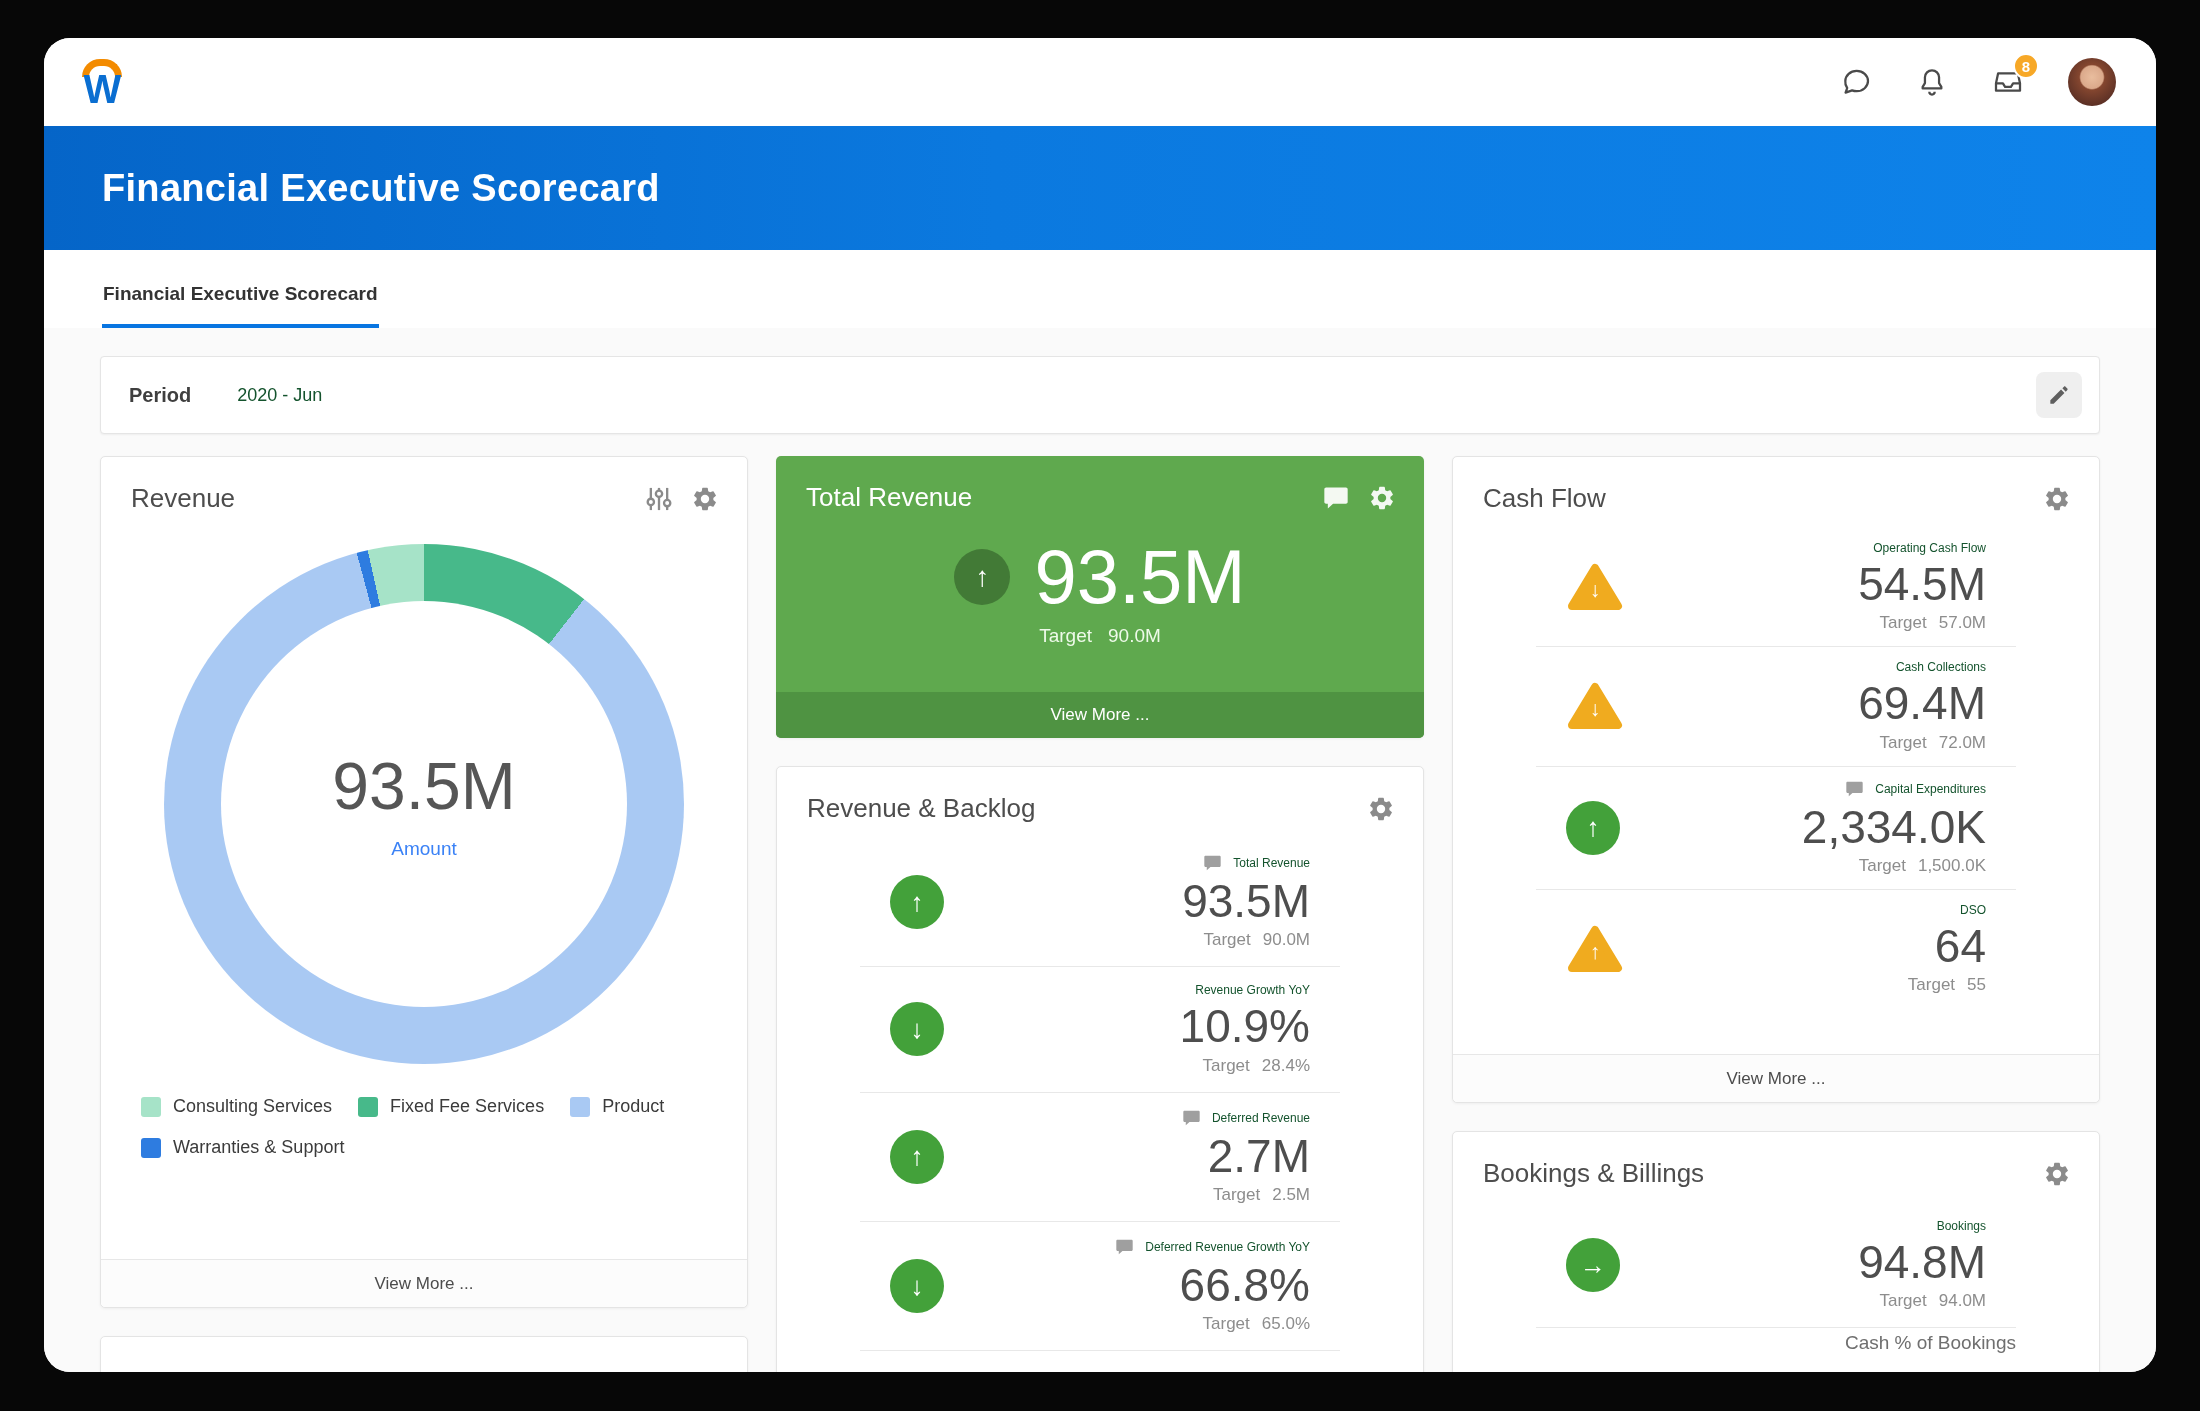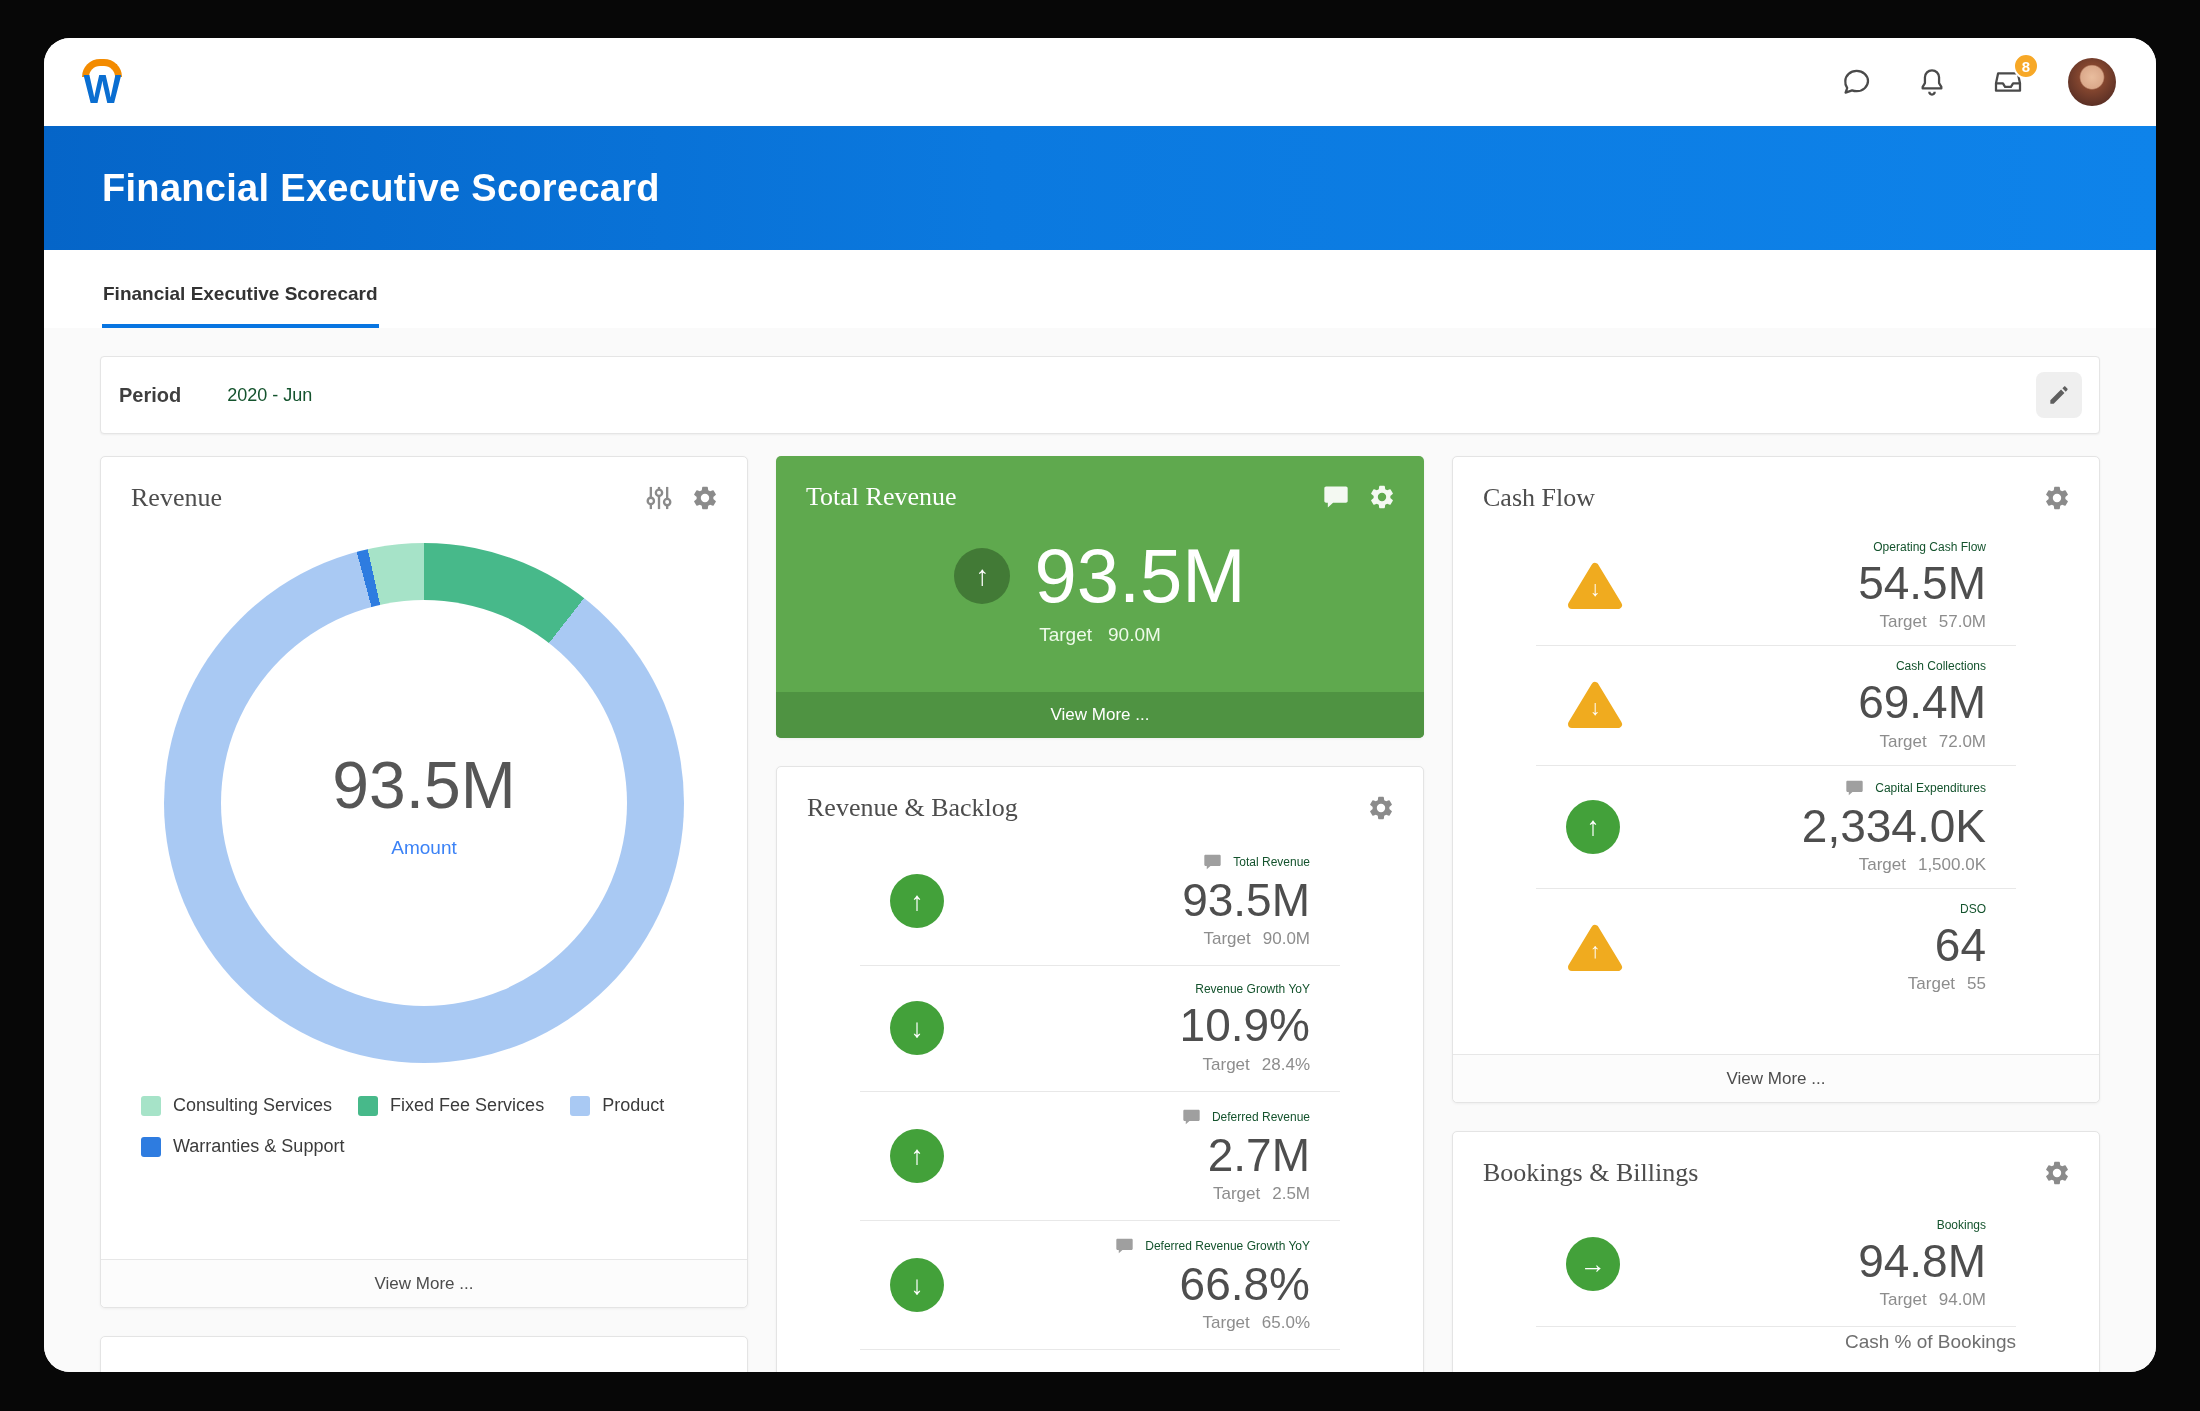--- a/index.html
+++ b/index.html
@@ -25,32 +25,32 @@
     background:radial-gradient(circle at 50% 40%, #e9bd9e 0%, #dba98b 30%, #84462f 34%, #5f3226 72%, #45221a 100%); }
 
   
   .banner { height:124px; background:linear-gradient(90deg,#0565c8 0%,#0b79df 45%,#0e83ea 100%); display:flex; align-items:center; padding:0 58px; }
   .banner h1 { color:#fff; font-size:38px; font-weight:bold; letter-spacing:.3px; }
   .tabbar { height:78px; background:#fff; display:flex; align-items:flex-end; padding:0 58px; }
   .tab { font-size:19px; font-weight:bold; color:#333; padding:0 1px 19px; border-bottom:4px solid #0875e1; cursor:pointer; }
 
   
   .content { height:1044px; background:#fafafa; padding:28px 56px 0; }
-  .period-card { height:78px; background:#fff; border:1px solid #e5e5e5; border-radius:4px; box-shadow:0 1px 2px rgba(0,0,0,.05); display:flex; align-items:center; padding:0 17px 0 18px; margin-bottom:22px; }
+  .period-card { height:78px; background:#fff; border:1px solid #e5e5e5; border-radius:4px; box-shadow:0 1px 2px rgba(0,0,0,.05); display:flex; align-items:center; padding:0 17px 0 28px; margin-bottom:22px; }
   .period-label { font-size:20px; font-weight:bold; color:#3f3f3f; }
   .period-value { font-size:18px; color:#14532d; margin-left:46px; }
   .edit-btn { margin-left:auto; width:46px; height:46px; border-radius:8px; background:#efefef; display:flex; align-items:center; justify-content:center; color:#5f5f5f; cursor:pointer; }
   .edit-btn svg { width:26px; height:26px; }
 
   .grid { display:flex; gap:28px; align-items:flex-start; }
   .col { flex:1; min-width:0; display:flex; flex-direction:column; gap:28px; }
 
   .card { background:#fff; border:1px solid #e4e4e4; border-radius:5px; box-shadow:0 1px 3px rgba(0,0,0,.05); position:relative; }
   .card-header { display:flex; align-items:center; justify-content:space-between; padding:26px 28px 0 30px; }
-  .card-title { font-size:26px; color:#4d4d4d;font-family:Liberation Serif, serif; }
+  .card-title { font-size:26px; color:#4d4d4d; }
   .card-icons { display:flex; gap:18px; color:#8b8b8b; align-items:center; }
   .card-icons .ic { width:28px; height:28px; cursor:pointer; }
   .ic svg { width:100%; height:100%; display:block; }
 
   
   .revenue-card { height:852px; }
   .donut-wrap { width:520px; height:520px; margin:30px auto 0; position:relative; cursor:pointer; }
   .donut { width:100%; height:100%; border-radius:50%;
     background:conic-gradient(#47b98a 0deg 38deg, #a9c9f3 38deg 345deg, #2e7ce0 345deg 347.5deg, #a6e3c8 347.5deg 360deg); }
   .donut-hole { position:absolute; inset:57px; border-radius:50%; background:#fff; display:flex; flex-direction:column; align-items:center; justify-content:center; gap:14px; }

